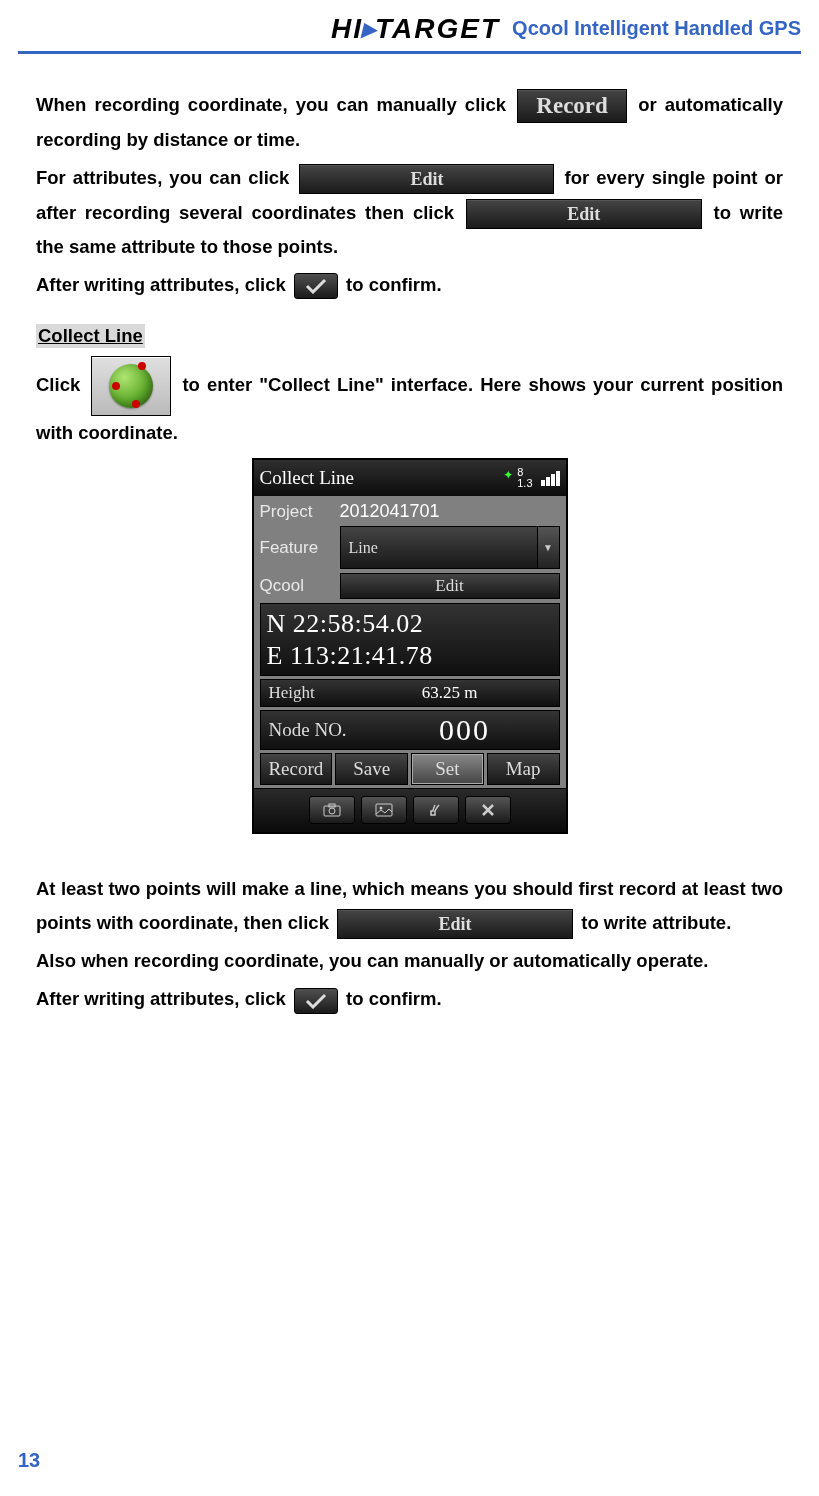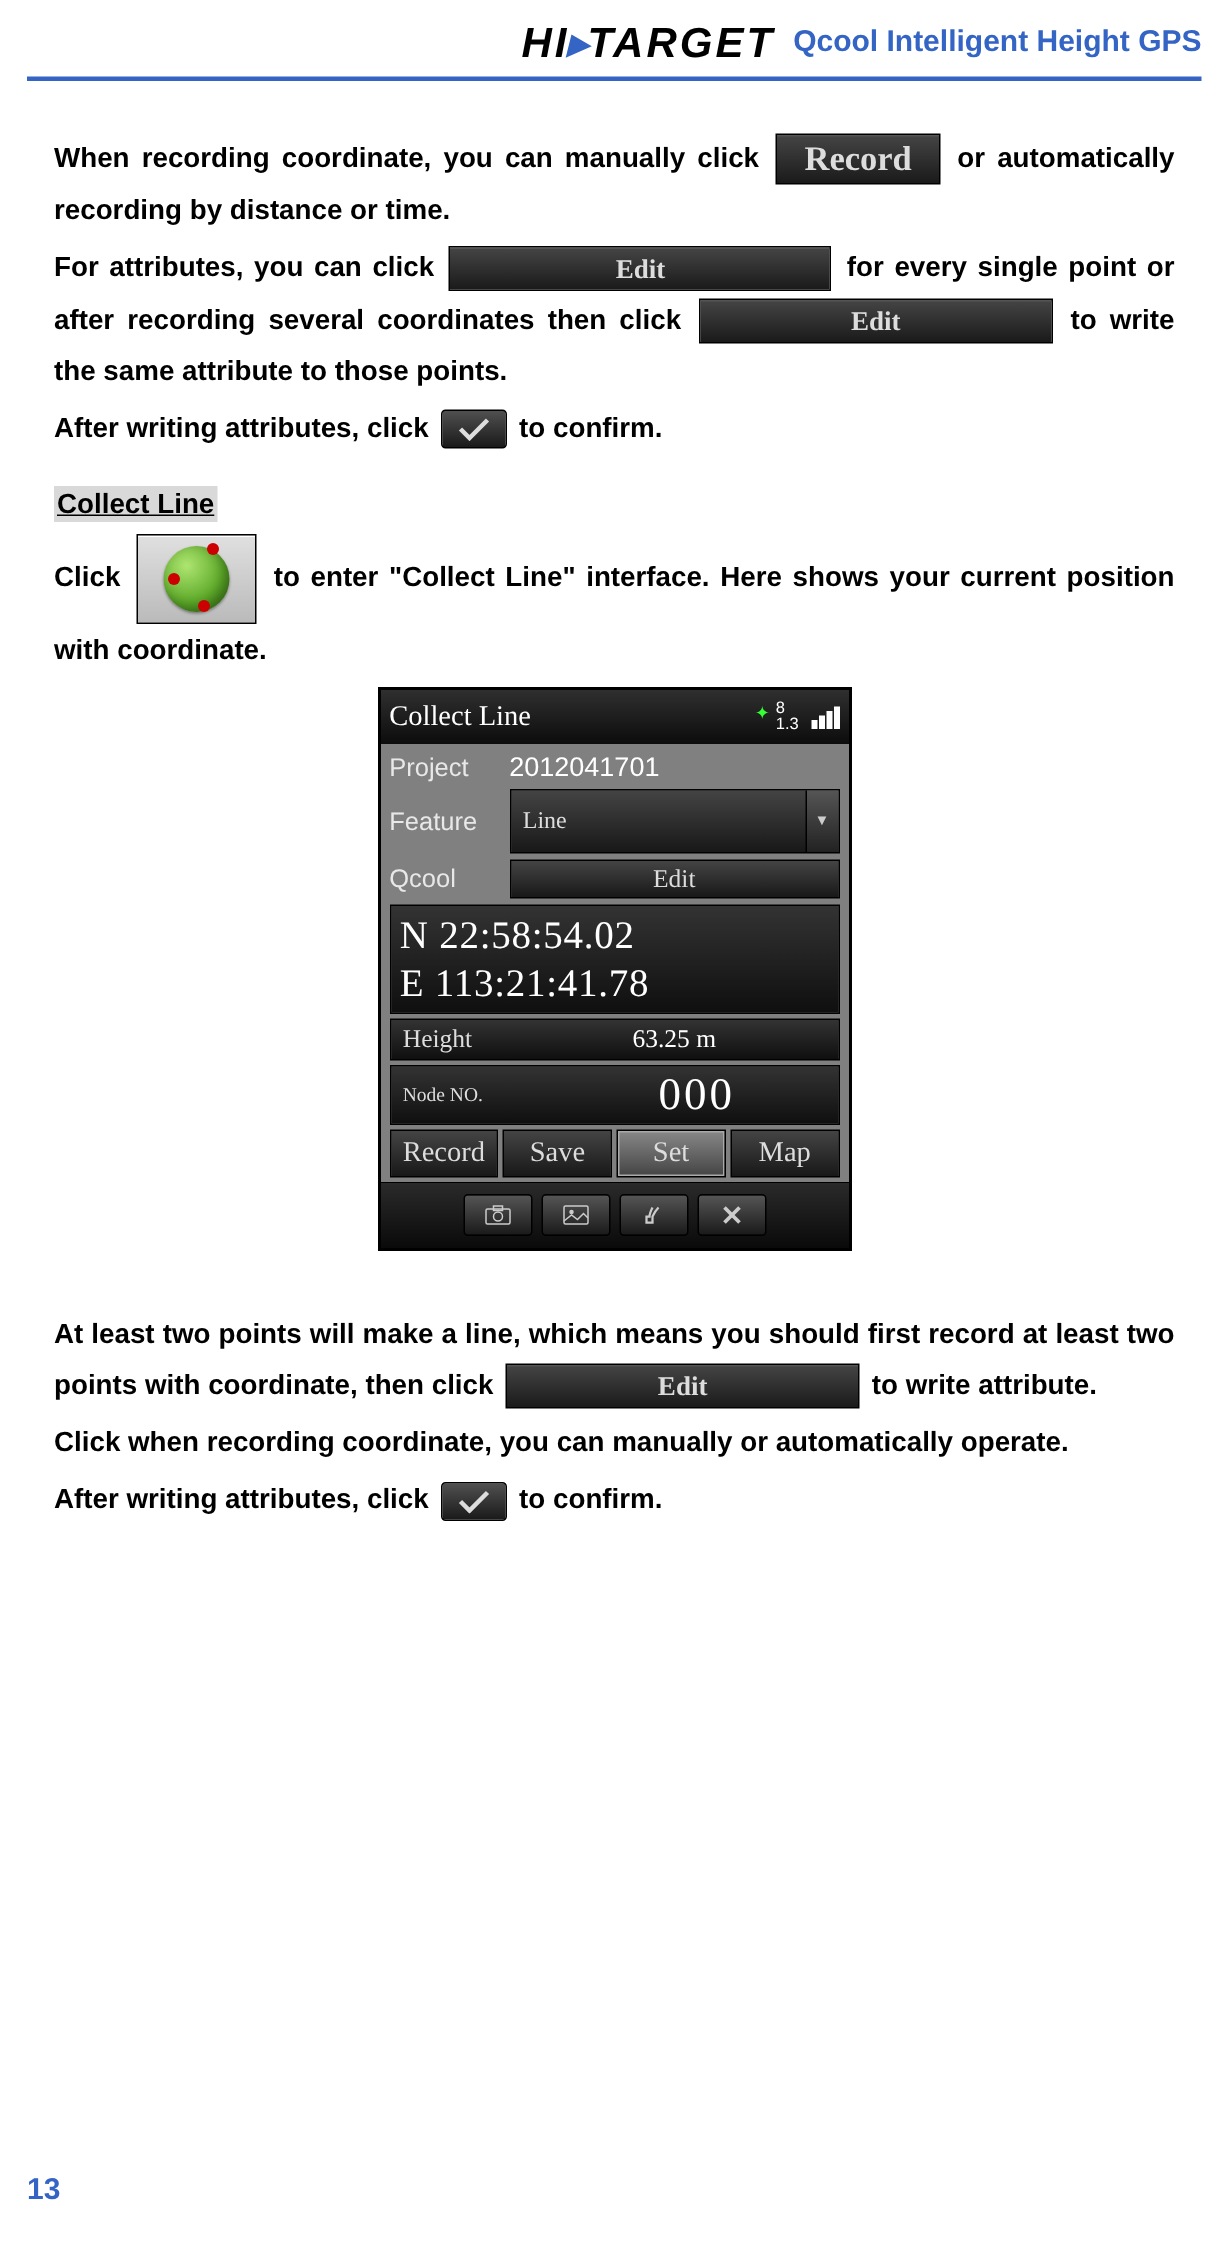--- a/index.html
+++ b/index.html
@@ -234,21 +234,21 @@
     .ss-height-row .val { color: #fff; font-size: 17px; flex: 1; text-align: center; }
     .ss-node-row {
       border: 1px solid #000;
       background: linear-gradient(to bottom, #333 0%, #0f0f0f 100%);
       display: flex;
       align-items: center;
       padding: 2px 8px;
       margin-bottom: 3px;
       font-family: "Times New Roman", serif;
     }
-    .ss-node-row .lbl { color: #ddd; font-size: 13px; width: 110px; }
+    .ss-node-row .lbl { color: #ddd; font-size: 19px; width: 110px; }
     .ss-node-row .val { color: #fff; font-size: 30px; flex: 1; text-align: center; letter-spacing: 2px; }
     .ss-buttons-row { display: flex; gap: 3px; margin-bottom: 3px; }
     .ss-b {
       flex: 1;
       border: 1px solid #000;
       background: linear-gradient(to bottom, #444 0%, #181818 100%);
       color: #ddd;
       text-align: center;
       padding: 4px 0;
       font-size: 19px;
@@ -290,21 +290,21 @@
   </style>
 </head>
 <body>
 
 <div class="header">
   <div class="logo">
     <span>HI</span>
       <span class="logo-arrow">▸</span>
       <span>TARGET</span>
   </div>
-  <div class="header-title">Qcool Intelligent Height GPS</div>
+  <div class="header-title">Qcool Intelligent Handled GPS</div>
 </div>
 <div class="header-divider"></div>
 
 <div class="content">
 
   <p class="para">
     <span>When recording coordinate, you can manually click </span>
     <span class="inline-btn record-btn">Record</span>
     <span> or automatically recording by distance or time.</span>
   </p>
@@ -415,21 +415,21 @@
       </div>
     </div>
   </div>
 
   <p class="para para-gap">
     <span>At least two points will make a line, which means you should first record at least two points with coordinate, then click </span>
     <span class="inline-btn edit-btn-mid">Edit</span>
     <span> to write attribute.</span>
   </p>
 
-  <p class="para">Click when recording coordinate, you can manually or automatically operate.</p>
+  <p class="para">Also when recording coordinate, you can manually or automatically operate.</p>
 
   <p class="para">
     <span>After writing attributes, click </span>
     <span class="confirm-icon">
       <svg width="24" height="16" viewBox="0 0 24 16">
           <polyline points="3,8 9,14 21,2" stroke="#ddd" stroke-width="3" fill="none"></polyline>
         </svg>
     </span>
     <span> to confirm.</span>
   </p>

